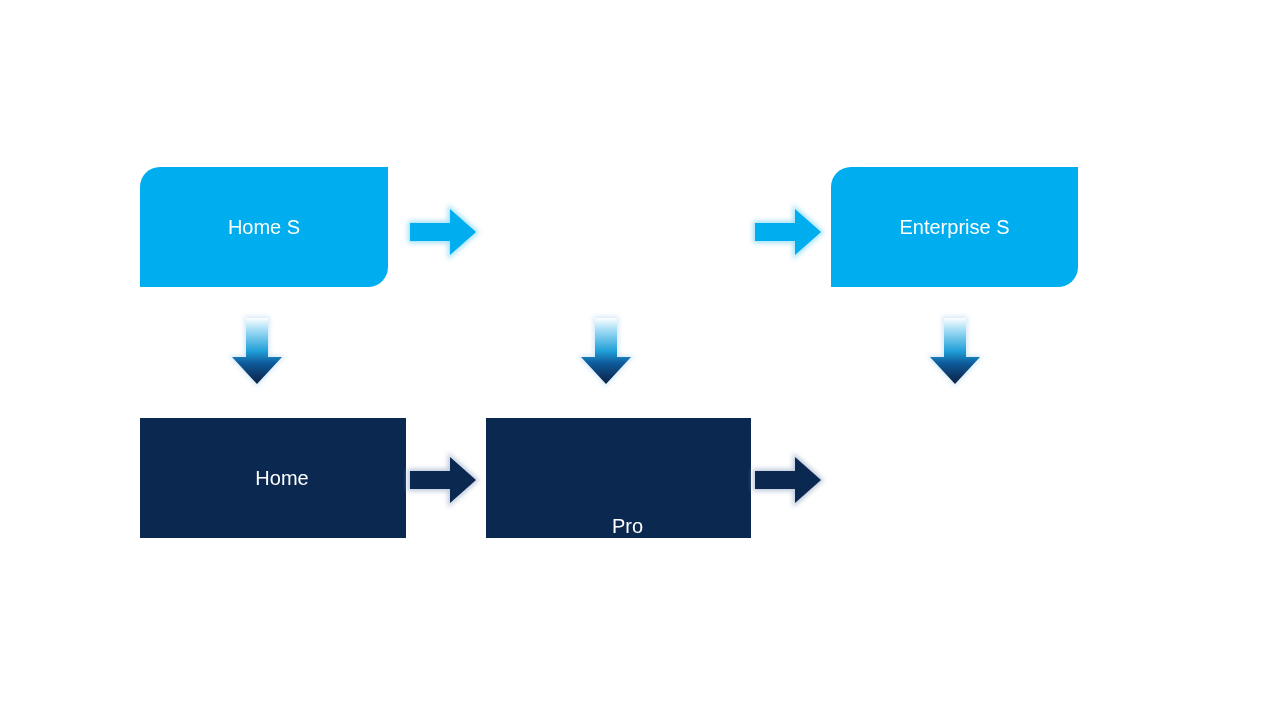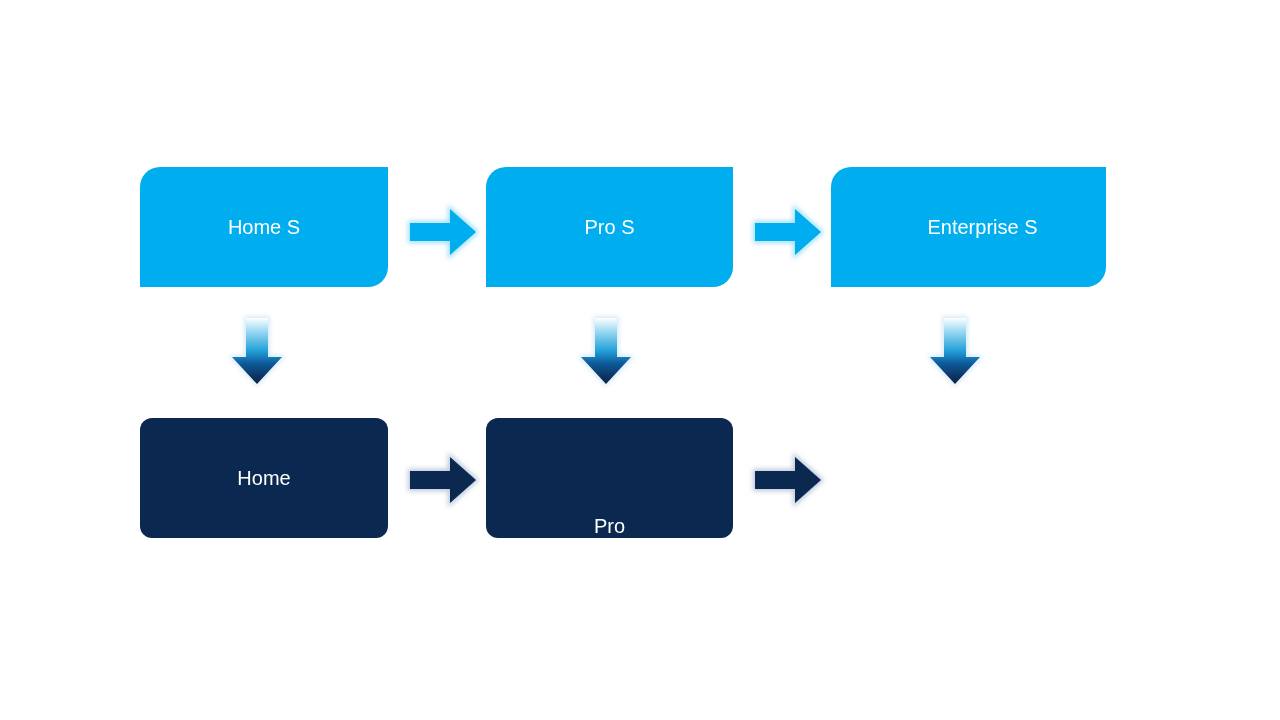--- a/index.html
+++ b/index.html
@@ -25,21 +25,22 @@
     font-size: 20px;
     line-height: 1.2;
     text-align: center;
   }
   .box.top {
     background: var(--cyan, #00AEEF);
     border-radius: 20px 0 20px 0; 
   }
   .box.bottom {
     background: var(--navy, #0B2850);
-    border-radius: 12px;
+    border-radius: 0;
+    padding-left: 18px;
   }
 
   .connector { position: absolute; }
   .connector svg { display: block; overflow: visible; }
 
   
   .glow-cyan  { fill: var(--cyan-glow, #8FDAF8); stroke: var(--cyan-glow, #8FDAF8); stroke-width: 4; opacity: .85; }
   .main-cyan  { fill: var(--cyan, #00AEEF); }
   .glow-navy  { fill: var(--navy-glow, #B3C1D6); stroke: var(--navy-glow, #B3C1D6); stroke-width: 4; opacity: .9; }
   .main-navy  { fill: var(--navy, #0B2850); }
@@ -73,24 +74,21 @@
         <stop offset="0.68" class="vs3"></stop>
         <stop offset="0.88" class="vs4"></stop>
         <stop offset="1" class="vs5"></stop>
       </linearGradient>
     </defs>
   </svg>
 
   <div class="box top" style="left:140px; top:167px;">
     <span>Home S</span>
   </div>
-  <div class="box top" style="left:486px; top:167px; width:247px;">
-    <span>Pro S</span>
-  </div>
-  <div class="box top" style="left:831px; top:167px; width:247px;padding-left:28px;">
+  <div class="box top" style="left:831px; top:167px; width:247px;">
     <span>Enterprise S</span>
   </div>
 
   <div class="box bottom" style="left:140px; top:418px;">
     <span>Home</span>
   </div>
   <div class="box bottom" style="left:486px; top:418px; width:247px;align-items:flex-end;">
     <span>Pro</span>
   </div>
 

